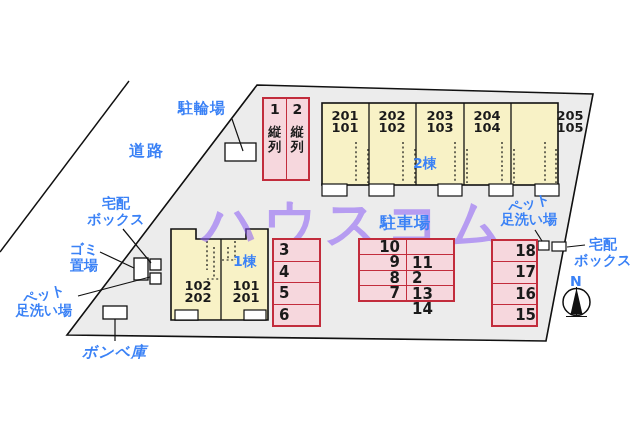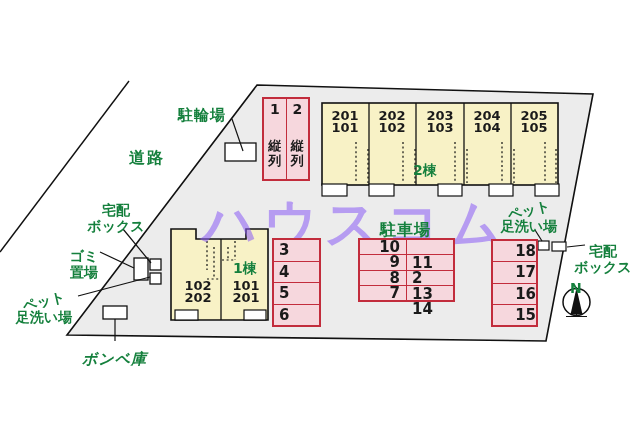--- a/index.html
+++ b/index.html
@@ -4,22 +4,22 @@
 <style>
   html,body{margin:0;padding:0;}
   body{
     width:640px;height:426px;position:relative;overflow:hidden;
     background:#ffffff;
     font-family:"DejaVu Sans","Liberation Sans",sans-serif;
     color:#111;
   }
   #plan-svg{position:absolute;left:0;top:0;z-index:0;}
   .lbl{
-    position:absolute;z-index:3;font-weight:bold;color:#15803d;
-    line-height:1.12;white-space:nowrap;margin-top:7px;
+    position:absolute;z-index:3;font-weight:bold;color:#3b82f6;
+    line-height:1.12;white-space:nowrap;
   }
   .center{text-align:center;}
   .watermark{
     position:absolute;z-index:1;font-weight:bold;
     font-size:54px;letter-spacing:6px;color:#8b5cf6;opacity:.55;
     white-space:nowrap;pointer-events:none;
   }
   
   .pblock{
     position:absolute;z-index:2;box-sizing:border-box;
@@ -36,21 +36,21 @@
   .mid-right{flex:1;padding-left:5px;height:100%;margin-top:32px;}
   
   .tandem{
     position:absolute;z-index:2;box-sizing:border-box;
     border:2px solid #c22c3c;background:#f6d7dd;display:flex;
     font-weight:bold;color:#1a1a1a;
   }
   .tcell{flex:1;display:flex;flex-direction:column;align-items:center;padding-top:3px;}
   .tcell + .tcell{border-left:1.5px solid #c22c3c;}
   .tnum{font-size:14px;line-height:15px;}
-  .vtext{width:15px;word-break:break-all;line-height:15px;font-size:13px;text-align:center;margin-top:21px;}
+  .vtext{width:15px;word-break:break-all;line-height:15px;font-size:13px;text-align:center;margin-top:7px;}
   
   .rooms{position:absolute;z-index:3;font-weight:bold;font-size:13px;line-height:12px;text-align:center;color:#1a1a1a;}
 </style>
 </head>
 <body>
 
 <svg id="plan-svg" width="640" height="426" viewBox="0 0 640 426">
 
   <polygon points="257,85 593,94 546,341 67,335" fill="#ececec" stroke="#111" stroke-width="1.6"></polygon>
 
@@ -183,21 +183,21 @@
   <div>102</div>
 </div>
 <div class="rooms" style="left:417px;top:110px;width:46px;">
   <div>203</div>
   <div>103</div>
 </div>
 <div class="rooms" style="left:464px;top:110px;width:46px;">
   <div>204</div>
   <div>104</div>
 </div>
-<div class="rooms" style="left:511px;top:110px;width:46px;">
+<div class="rooms" style="left:511px;top:110px;width:46px;padding-left:36px;">
   <div>205</div>
   <div>105</div>
 </div>
 <div class="lbl" style="left:413px;top:156px;font-size:14px;">2棟</div>
 
 <div class="rooms" style="left:178px;top:280px;width:40px;">
   <div>102</div>
   <div>202</div>
 </div>
 <div class="rooms" style="left:226px;top:280px;width:40px;">

